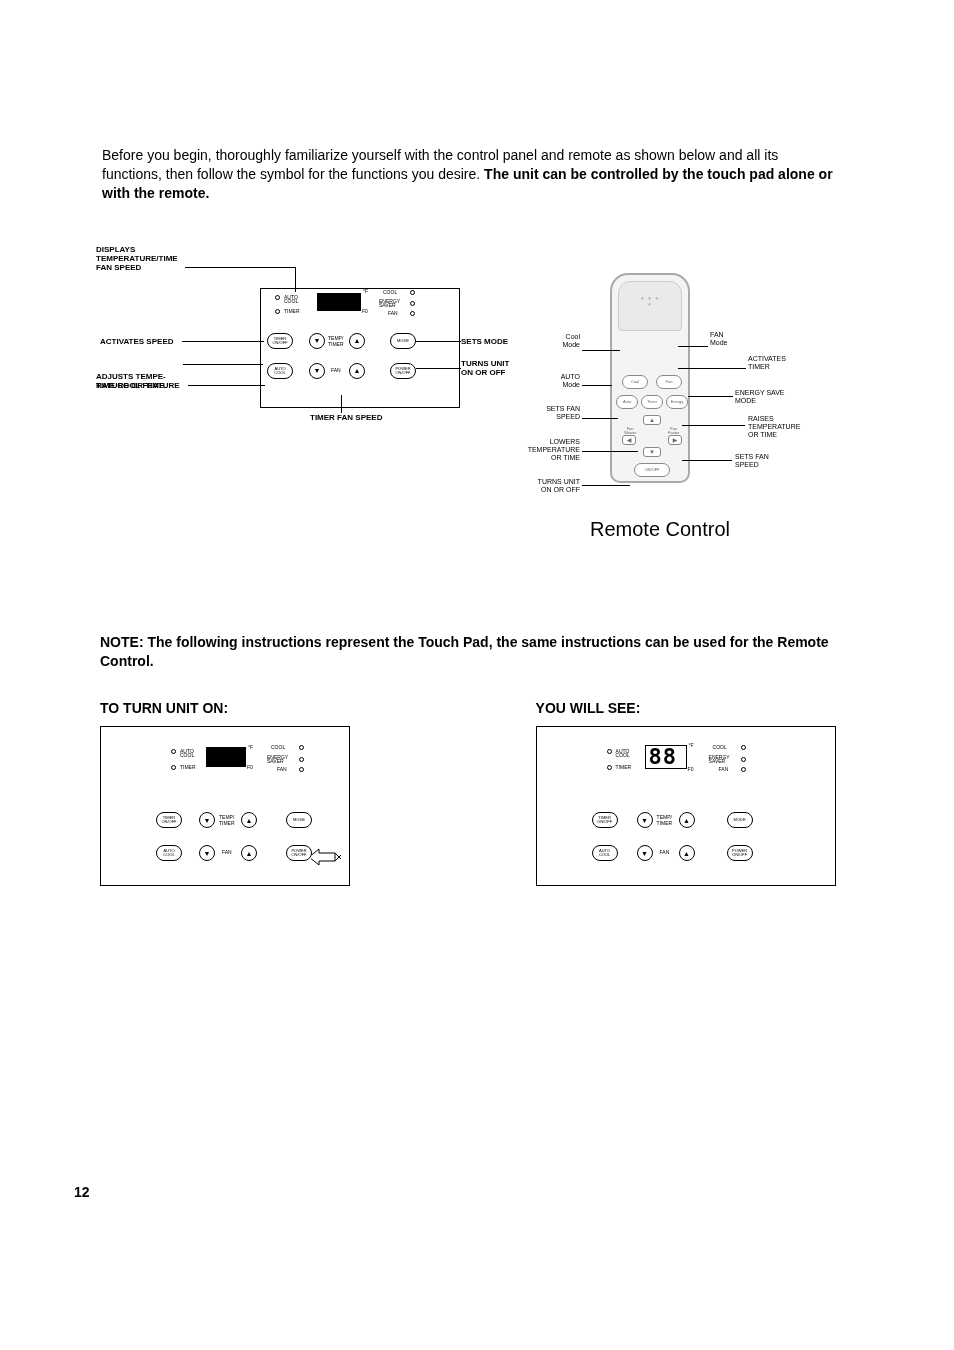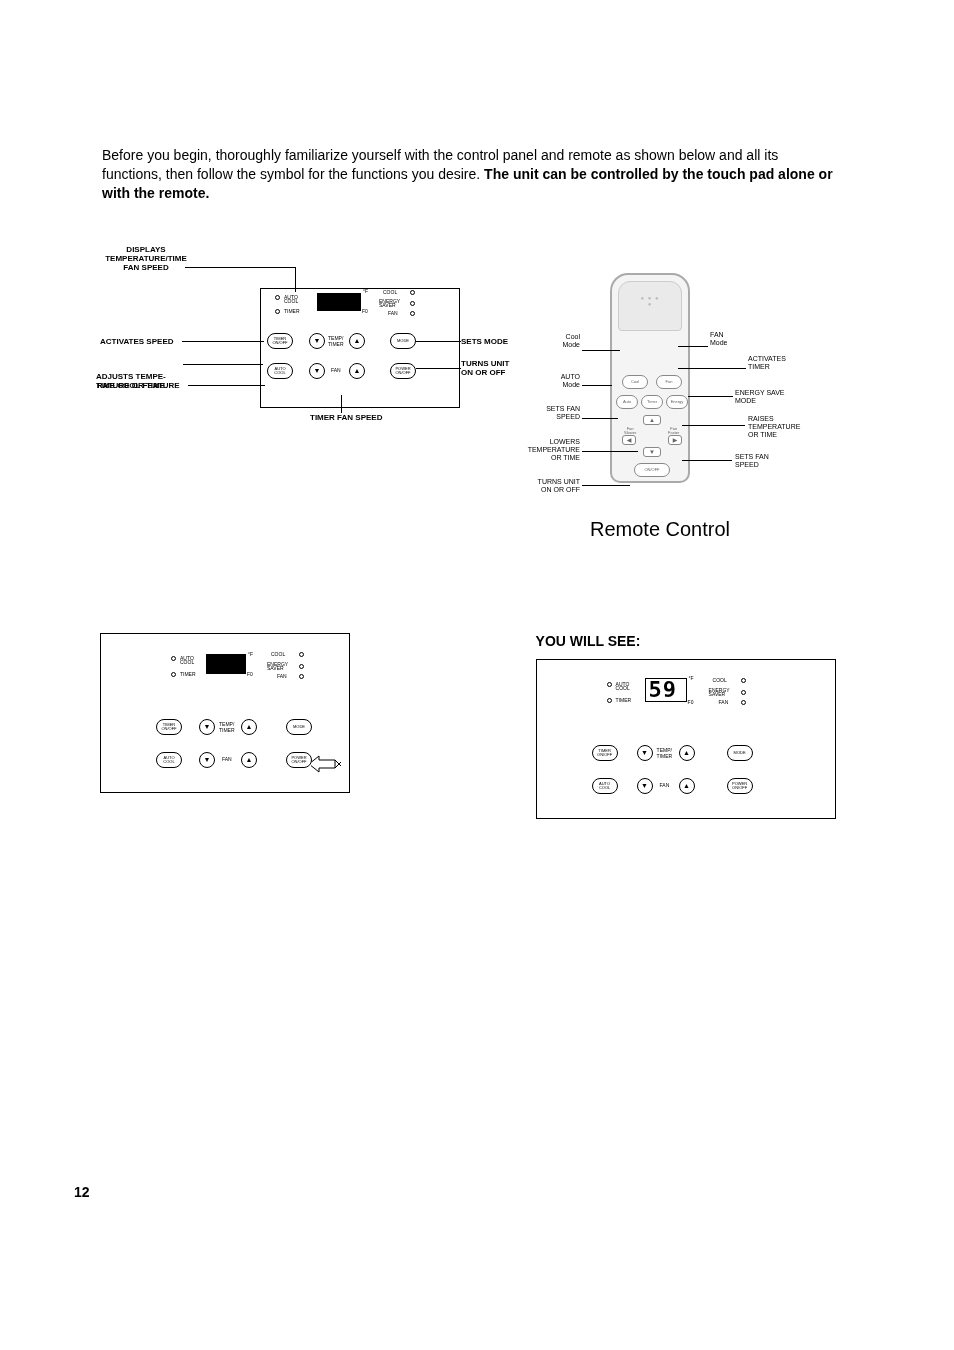--- a/index.html
+++ b/index.html
@@ -83,21 +83,21 @@
     font-size: 7px;
   }
   .lbl-fan {
     position: absolute;
     font-size: 5px;
   }
   .callout-left {
     position: absolute;
     font-size: 8px;
     font-weight: bold;
-    text-align: center;
+    text-align: left;
     line-height: 9px;
   }
   .callout-right {
     position: absolute;
     font-size: 8px;
     font-weight: bold;
   }
   .line {
     position: absolute;
     background: #000;
@@ -304,23 +304,25 @@
     <div class="line" style="left:482px; top:232px; width:48px; height:1px;"></div>
     <div class="line" style="left:578px; top:93px; width:30px; height:1px;"></div>
     <div class="line" style="left:578px; top:115px; width:68px; height:1px;"></div>
     <div class="line" style="left:588px; top:143px; width:45px; height:1px;"></div>
     <div class="line" style="left:582px; top:172px; width:63px; height:1px;"></div>
     <div class="line" style="left:582px; top:207px; width:50px; height:1px;"></div>
 
     <div class="remote-title">Remote Control</div>
   </div>
 
+  <p class="note">NOTE: The following instructions represent the Touch Pad, the same instructions can be used for the Remote Control.</p>
 
   <div class="step-row">
     <div class="step-col" style="flex:1.35;">
+      <div class="step-head">TO TURN UNIT ON:</div>
       <div style="position:relative;">
         <div class="panel-mini" style="width:250px;">
           <div class="disp-bar" style="left:105px; top:20px; width:40px; height:20px;"></div>
           <span class="indtxt" style="left:147px; top:18px;">°F</span>
           <span class="indtxt" style="left:146px; top:38px;">F0</span>
           <div class="ind" style="left:70px; top:22px;"></div>
             <span class="indtxt" style="left:79px; top:22px;">AUTO<br>COOL</span>
           <div class="ind" style="left:70px; top:38px;"></div>
             <span class="indtxt" style="left:79px; top:38px;">TIMER</span>
           <span class="indtxt" style="left:170px; top:18px;">COOL</span>
@@ -343,21 +345,21 @@
             <path d="M2 6 L18 6 L18 2 L28 10 L18 18 L18 14 L2 14 Z M2 6 L-4 12 M2 14 L-4 8" fill="#fff" stroke="#000" stroke-width="1" transform="scale(-1,1) translate(-26,0)"></path>
           </svg>
         </div>
       </div>
     </div>
 
     <div class="step-col">
       <div class="step-head">YOU WILL SEE:</div>
       <div class="panel-mini">
         <div style="position:absolute; left:108px; top:18px; width:42px; height:24px; border:1px solid #000;"></div>
-        <span class="seg88" style="left:112px; top:17px;">59</span>
+        <span class="seg88" style="left:112px; top:17px;">88</span>
         <span class="indtxt" style="left:152px; top:16px;">°F</span>
         <span class="indtxt" style="left:151px; top:40px;">F0</span>
         <div class="ind" style="left:70px; top:22px;"></div>
           <span class="indtxt" style="left:79px; top:22px;">AUTO<br>COOL</span>
         <div class="ind" style="left:70px; top:38px;"></div>
           <span class="indtxt" style="left:79px; top:38px;">TIMER</span>
         <span class="indtxt" style="left:176px; top:18px;">COOL</span>
           <div class="ind" style="left:204px; top:18px;"></div>
         <span class="indtxt" style="left:172px; top:28px;">ENERGY<br>SAVER</span>
           <div class="ind" style="left:204px; top:30px;"></div>

